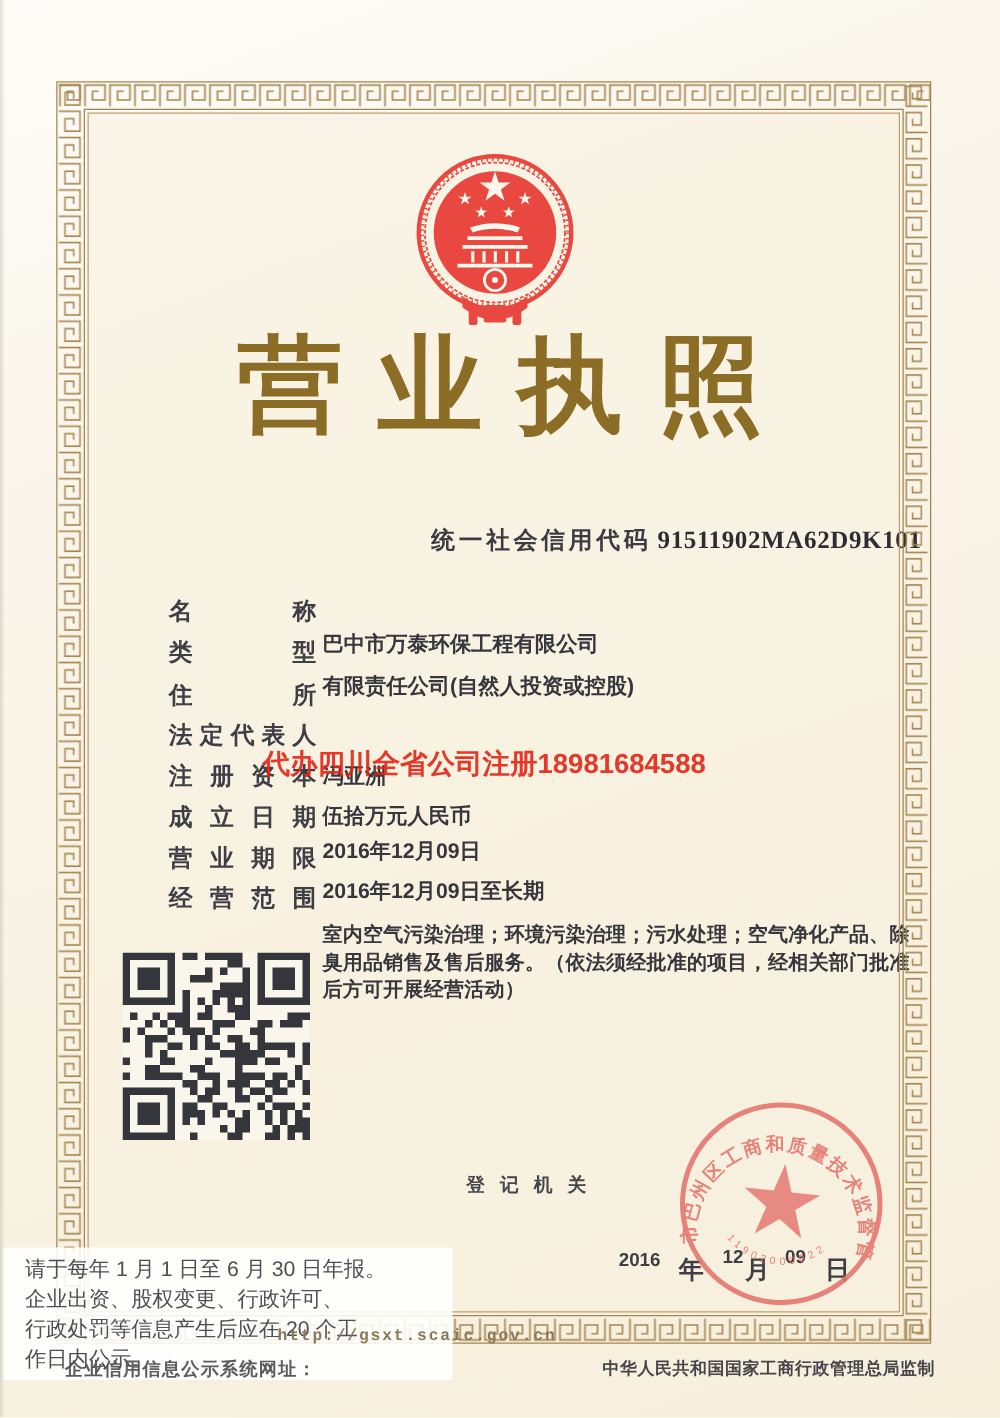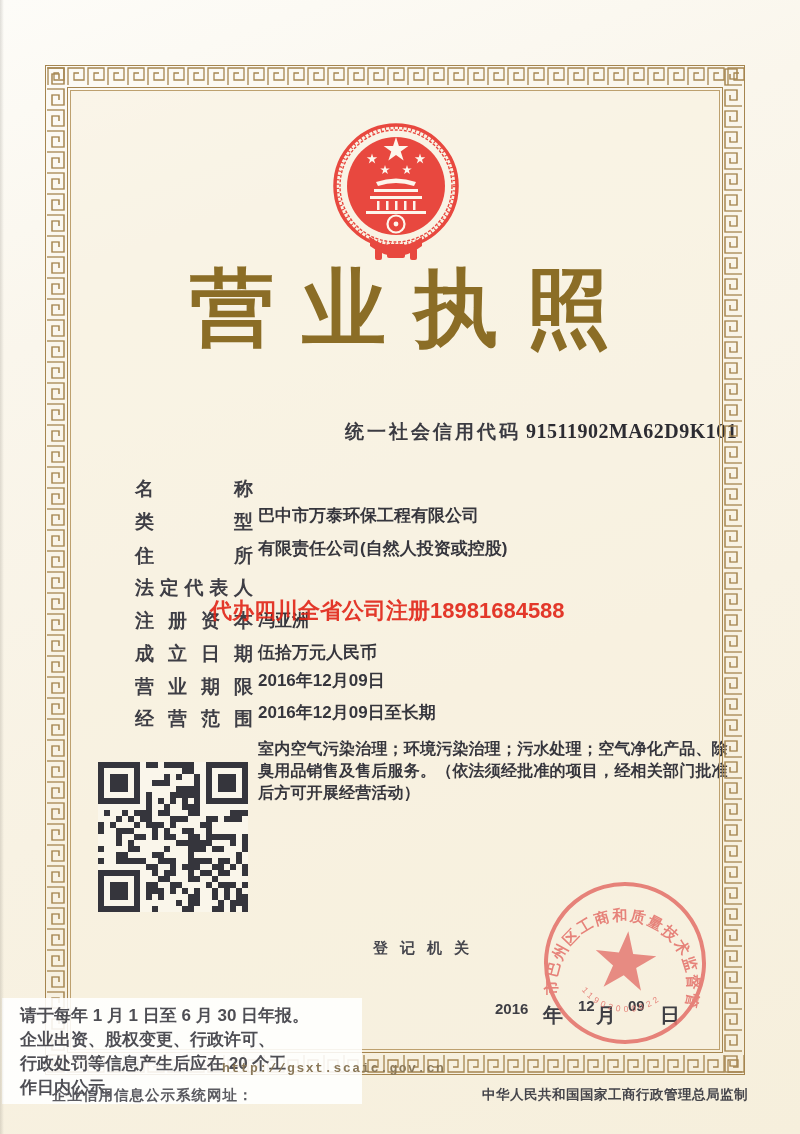--- a/index.html
+++ b/index.html
@@ -49,21 +49,21 @@
   .reg-label { position:absolute; left:373px; top:939px; font-size:15px; font-weight:600;
     color:#46464d; letter-spacing:12px; z-index:2; }
   .seal { position:absolute; left:540px; top:876px; width:170px; height:174px;
     transform:rotate(6deg); opacity:.88; z-index:5; }
   .date-row { position:absolute; z-index:4; color:#3e3e44; font-weight:600; }
   .d-num { font-family:Liberation Sans, sans-serif; font-size:15px; }
   .d-cjk { font-size:20px; }
 
   .notice { position:absolute; left:2px; top:998px; width:360px; padding:6px 8px 4px 18px;
     background:rgba(255,255,255,.88); font-size:17px; line-height:24px; color:#4e4e54;
-    font-weight:700; z-index:5; }
+    font-weight:400; z-index:5; }
   .site-label { position:absolute; left:52px; top:1086px; font-size:14.5px; color:#5a5a60;
     font-weight:600; letter-spacing:1px; z-index:5; }
   .site-url { position:absolute; left:222px; top:1061px; font-family:"Liberation Mono", monospace;
     font-size:13px; font-weight:700; color:#8a7858; letter-spacing:1.5px; z-index:5; }
   .issuer { position:absolute; left:482px; top:1086px; font-size:13.5px; color:#45454b;
     font-weight:600; letter-spacing:0.5px; z-index:5; }
 </style>
 </head>
 <body>
 

